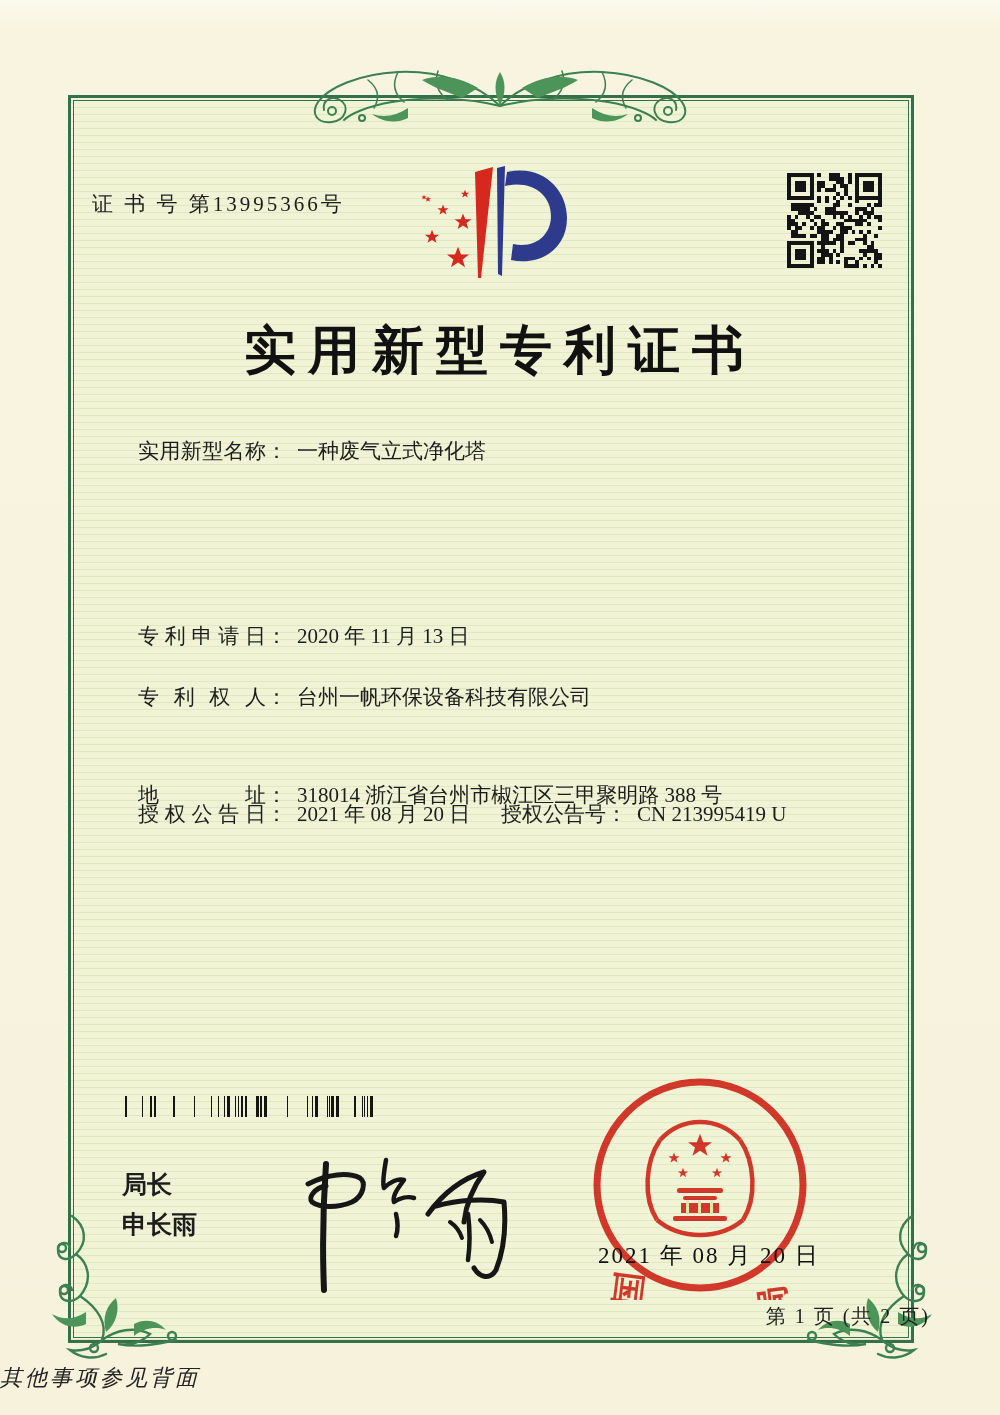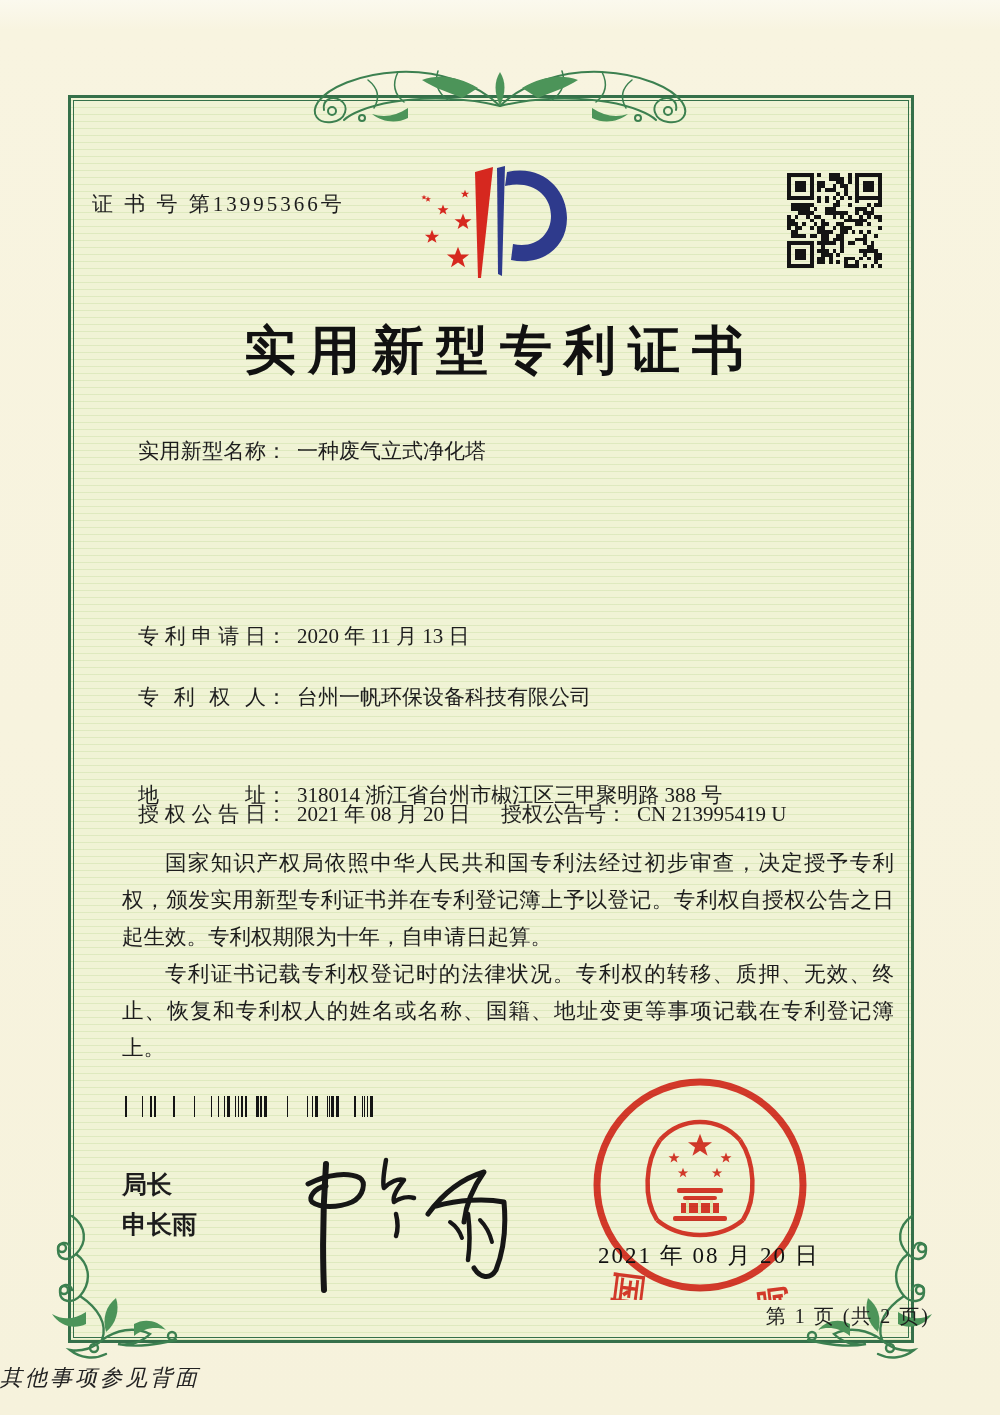--- a/index.html
+++ b/index.html
@@ -457,24 +457,20 @@
     <span class="flabel">地址</span><span class="fcolon">：</span><span>318014 浙江省台州市椒江区三甲聚明路 388 号</span>
   </div>
 
   <div class="txt fieldrow" style="top:800px;">
     <span class="flabel">授权公告日</span><span class="fcolon">：</span><span>2021 年 08 月 20 日</span>
     <span class="grantrow2">
       <span>授权公告号</span><span class="fcolon">：</span><span>CN 213995419 U</span>
     </span>
   </div>
 
-  <div class="txt paras">
-    <p>国家知识产权局依照中华人民共和国专利法经过初步审查，决定授予专利权，颁发实用新型专利证书并在专利登记簿上予以登记。专利权自授权公告之日起生效。专利权期限为十年，自申请日起算。</p>
-    <p>专利证书记载专利权登记时的法律状况。专利权的转移、质押、无效、终止、恢复和专利权人的姓名或名称、国籍、地址变更等事项记载在专利登记簿上。</p>
-  </div>
 
   <svg class="barcode" id="bcsvg" viewBox="0 0 248 21" preserveAspectRatio="none" shape-rendering="crispEdges">
       <rect x="0" y="0" width="2" height="21" fill="#141414"></rect>
       <rect x="17" y="0" width="1" height="21" fill="#141414"></rect>
       <rect x="25" y="0" width="2" height="21" fill="#141414"></rect>
       <rect x="29" y="0" width="2" height="21" fill="#141414"></rect>
       <rect x="48" y="0" width="2" height="21" fill="#141414"></rect>
       <rect x="69" y="0" width="1" height="21" fill="#141414"></rect>
       <rect x="86" y="0" width="1" height="21" fill="#141414"></rect>
       <rect x="93" y="0" width="1" height="21" fill="#141414"></rect>

